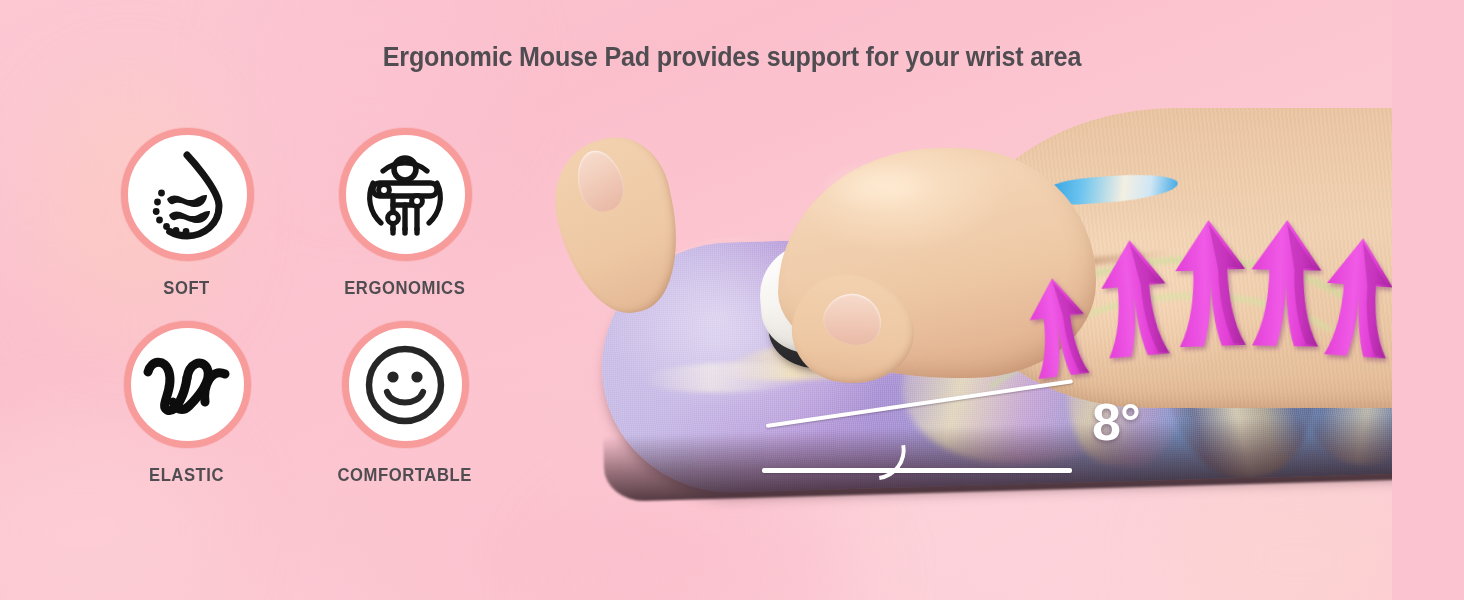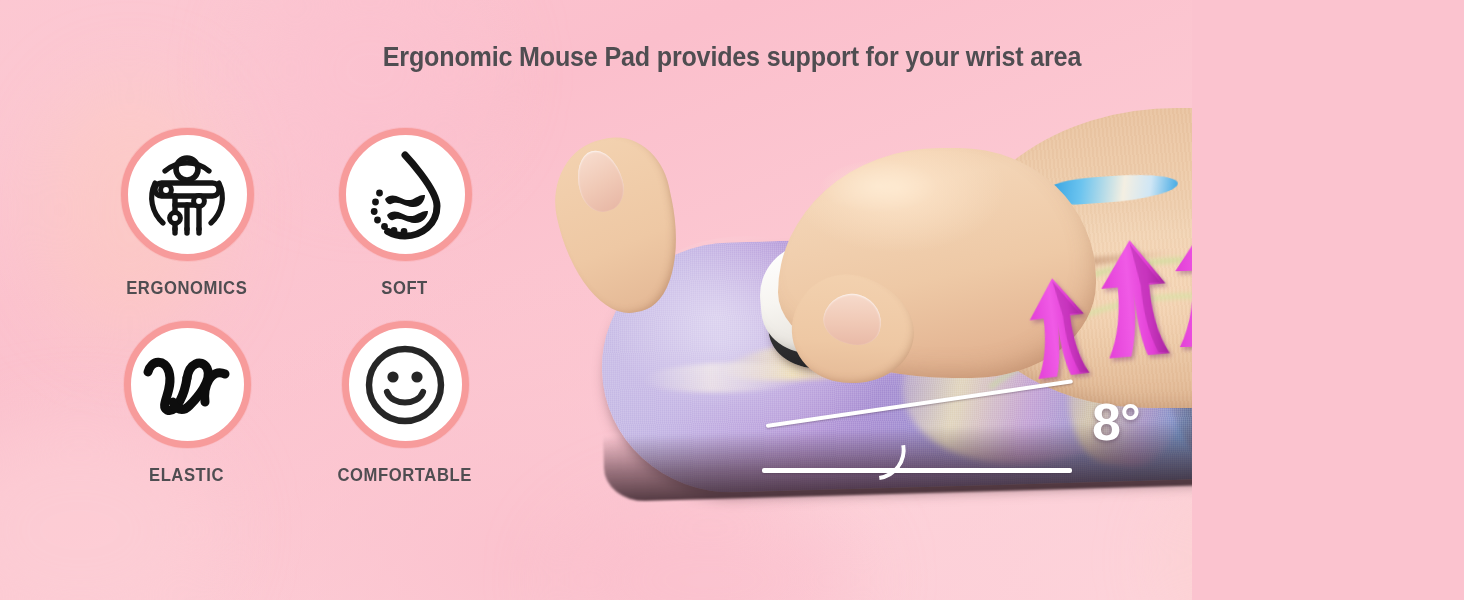--- a/index.html
+++ b/index.html
@@ -6,21 +6,21 @@
   * { margin:0; padding:0; box-sizing:border-box; }
   html,body { width:1464px; height:600px; overflow:hidden; }
   body {
     font-family:"Liberation Sans", sans-serif;
     background:#fbc3cf;
   }
 
   
   #banner {
     position:relative;
-    width:1192px; height:600px;
+    width:1392px; height:600px;
     overflow:hidden;
     background:
       radial-gradient(ellipse 700px 520px at 1150px 600px, #fdd3da 0%, rgba(253,211,218,0) 62%),
       radial-gradient(ellipse 620px 460px at 140px 120px, #fcc9d3 0%, rgba(252,201,211,0) 66%),
       radial-gradient(ellipse 520px 420px at 520px 560px, #fbc2ce 0%, rgba(251,194,206,0) 70%),
       linear-gradient(158deg, #fcc6d1 0%, #fbbfcc 28%, #fcc8d2 55%, #fdd1d9 78%, #fcc9d4 100%);
   }
   
   .bg-blotch { position:absolute; border-radius:50%; filter:blur(38px); pointer-events:none; }
   .bb1 { left:40px;  top:80px;  width:180px; height:260px; background:rgba(253,205,186,.40); }
@@ -316,20 +316,42 @@
   <div class="bg-blotch bb2"></div>
   <div class="bg-blotch bb3"></div>
   <div class="bg-blotch bb4"></div>
   <div class="bg-blotch bb5"></div>
 
   <div id="headline">Ergonomic Mouse Pad provides support for your wrist area</div>
 
   <div id="features">
 
     <div class="feat-row">
+
+      <div class="feat">
+        <div class="feat-circle">
+          <span>
+            <svg width="84" height="92" viewBox="0 0 84 92">
+              <path d="M42 6 C42 6 74 40 74 57 C74 75 59 87 42 87 C25 87 10 75 10 57 C10 40 42 6 42 6 Z" fill="none" stroke="#141414" stroke-width="7" stroke-linecap="round" stroke-linejoin="round" stroke-dasharray="128 200" stroke-dashoffset="0"></path>
+              <g fill="#141414">
+                <circle cx="16.5" cy="44" r="3.4"></circle>
+                <circle cx="12.5" cy="53" r="3.4"></circle>
+                <circle cx="11.2" cy="62.5" r="3.4"></circle>
+                <circle cx="14.5" cy="71" r="3.4"></circle>
+                <circle cx="21.5" cy="77.5" r="3.4"></circle>
+                <circle cx="31" cy="81.5" r="3.4"></circle>
+                <circle cx="41" cy="82.5" r="3.4"></circle>
+              </g>
+              <path d="M22 50 C30 42 37 50 44 51 C51 52 55 45 62 46 C62 52 57 59 49 58 C41 57 35 51 28 55 C25 56 23 53 22 50 Z" fill="#141414"></path>
+              <path d="M24 66 C32 58 39 66 46 67 C53 68 58 61 65 62 C65 68 59 75 51 74 C43 73 37 67 30 71 C27 72 25 69 24 66 Z" fill="#141414"></path>
+            </svg>
+          </span>
+        </div>
+        <div class="feat-label">SOFT</div>
+      </div>
 
       <div class="feat">
         <div class="feat-circle">
           <span>
             <svg width="92" height="92" viewBox="0 0 92 92">
               <g fill="none" stroke="#141414" stroke-width="5.2" stroke-linecap="round">
                 <path d="M24 22 A34 34 0 0 1 68 22"></path>
                 <path d="M14 34 A34 34 0 0 0 22 74"></path>
                 <path d="M78 34 A34 34 0 0 1 70 74"></path>
               </g>
@@ -348,42 +370,20 @@
               </g>
               <g fill="none" stroke="#141414" stroke-width="5.4" stroke-linecap="round">
                 <path d="M34 80 L34 84"></path>
                 <path d="M46 80 L46 84"></path>
                 <path d="M58 80 L58 84"></path>
               </g>
             </svg>
           </span>
         </div>
         <div class="feat-label">ERGONOMICS</div>
-      </div>
-
-      <div class="feat">
-        <div class="feat-circle">
-          <span>
-            <svg width="84" height="92" viewBox="0 0 84 92">
-              <path d="M42 6 C42 6 74 40 74 57 C74 75 59 87 42 87 C25 87 10 75 10 57 C10 40 42 6 42 6 Z" fill="none" stroke="#141414" stroke-width="7" stroke-linecap="round" stroke-linejoin="round" stroke-dasharray="128 200" stroke-dashoffset="0"></path>
-              <g fill="#141414">
-                <circle cx="16.5" cy="44" r="3.4"></circle>
-                <circle cx="12.5" cy="53" r="3.4"></circle>
-                <circle cx="11.2" cy="62.5" r="3.4"></circle>
-                <circle cx="14.5" cy="71" r="3.4"></circle>
-                <circle cx="21.5" cy="77.5" r="3.4"></circle>
-                <circle cx="31" cy="81.5" r="3.4"></circle>
-                <circle cx="41" cy="82.5" r="3.4"></circle>
-              </g>
-              <path d="M22 50 C30 42 37 50 44 51 C51 52 55 45 62 46 C62 52 57 59 49 58 C41 57 35 51 28 55 C25 56 23 53 22 50 Z" fill="#141414"></path>
-              <path d="M24 66 C32 58 39 66 46 67 C53 68 58 61 65 62 C65 68 59 75 51 74 C43 73 37 67 30 71 C27 72 25 69 24 66 Z" fill="#141414"></path>
-            </svg>
-          </span>
-        </div>
-        <div class="feat-label">SOFT</div>
       </div>
 
     </div>
 
     <div class="feat-row feat-row-2">
 
       <div class="feat">
         <div class="feat-circle">
           <span>
             <svg width="92" height="70" viewBox="0 0 92 70">

